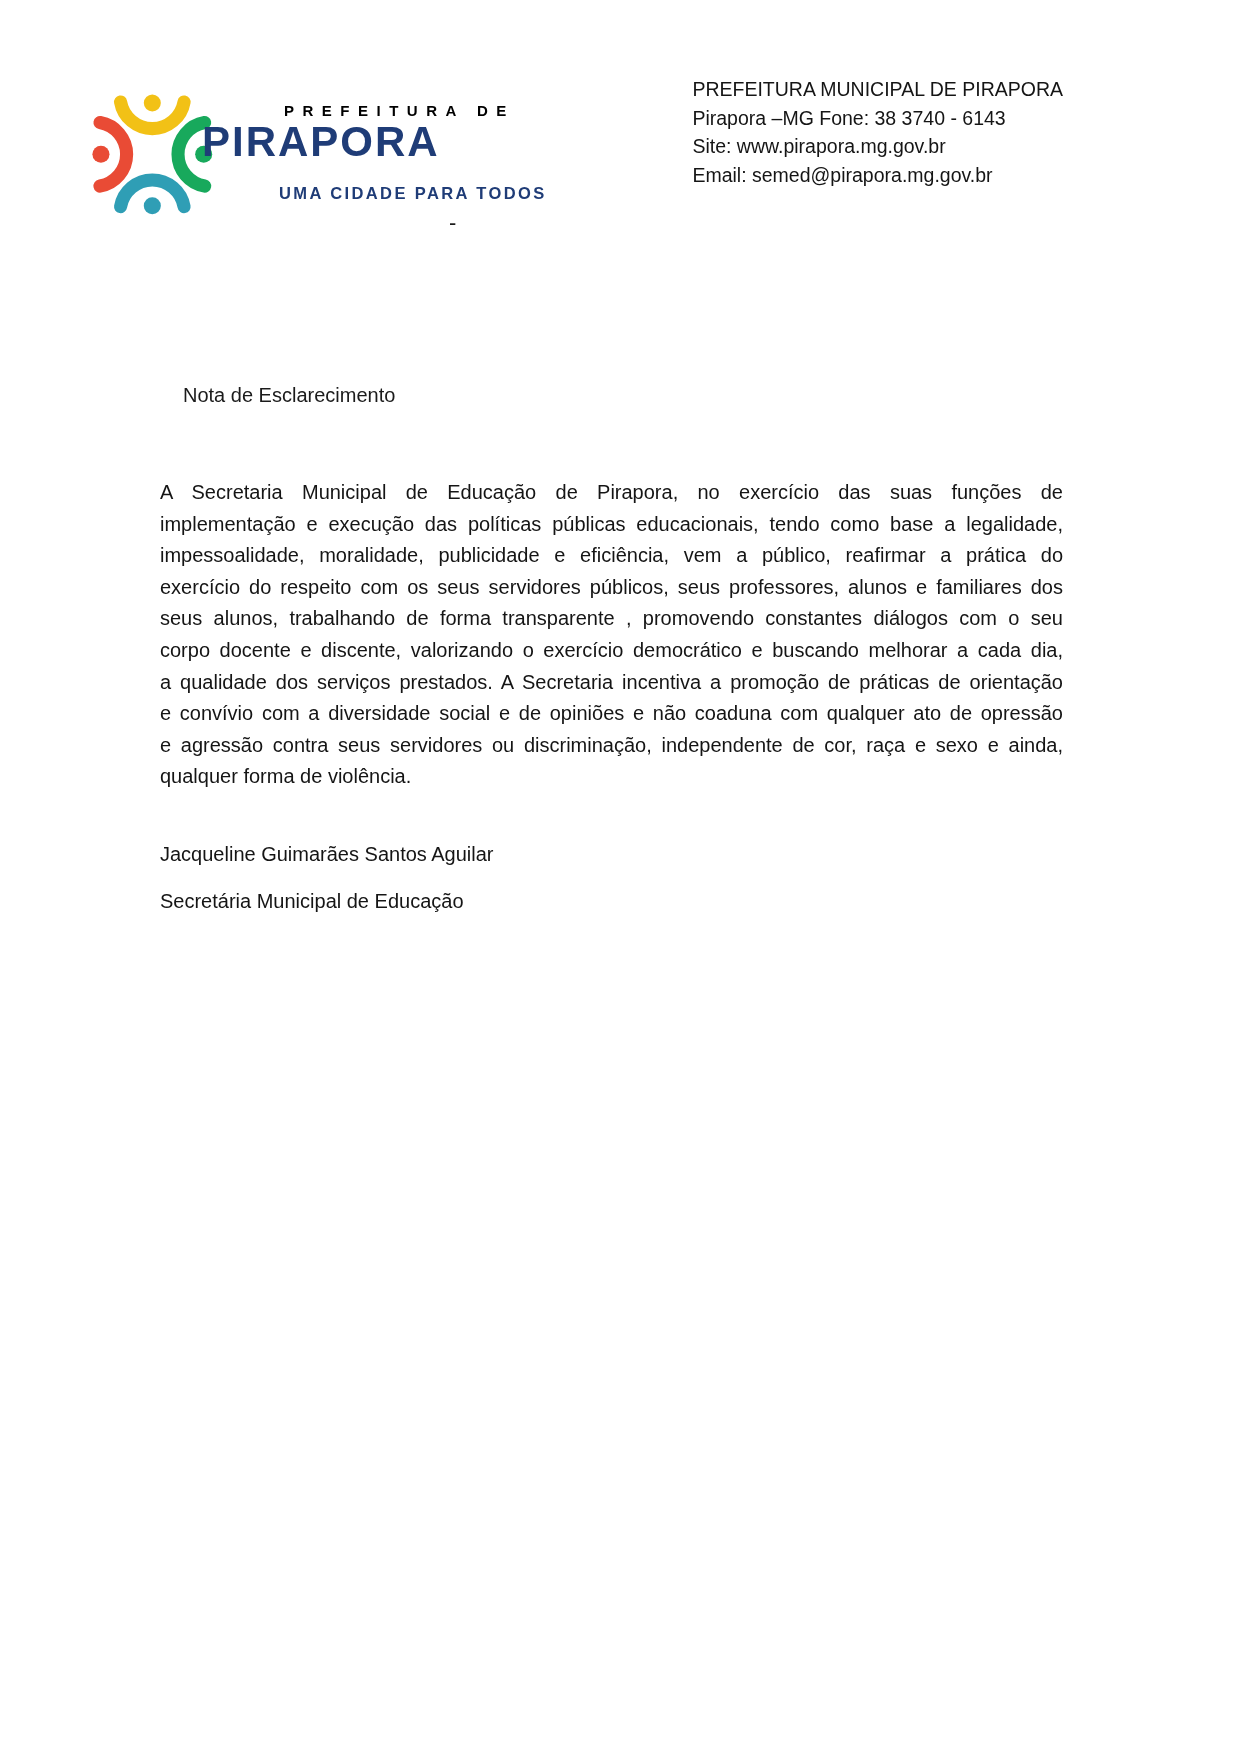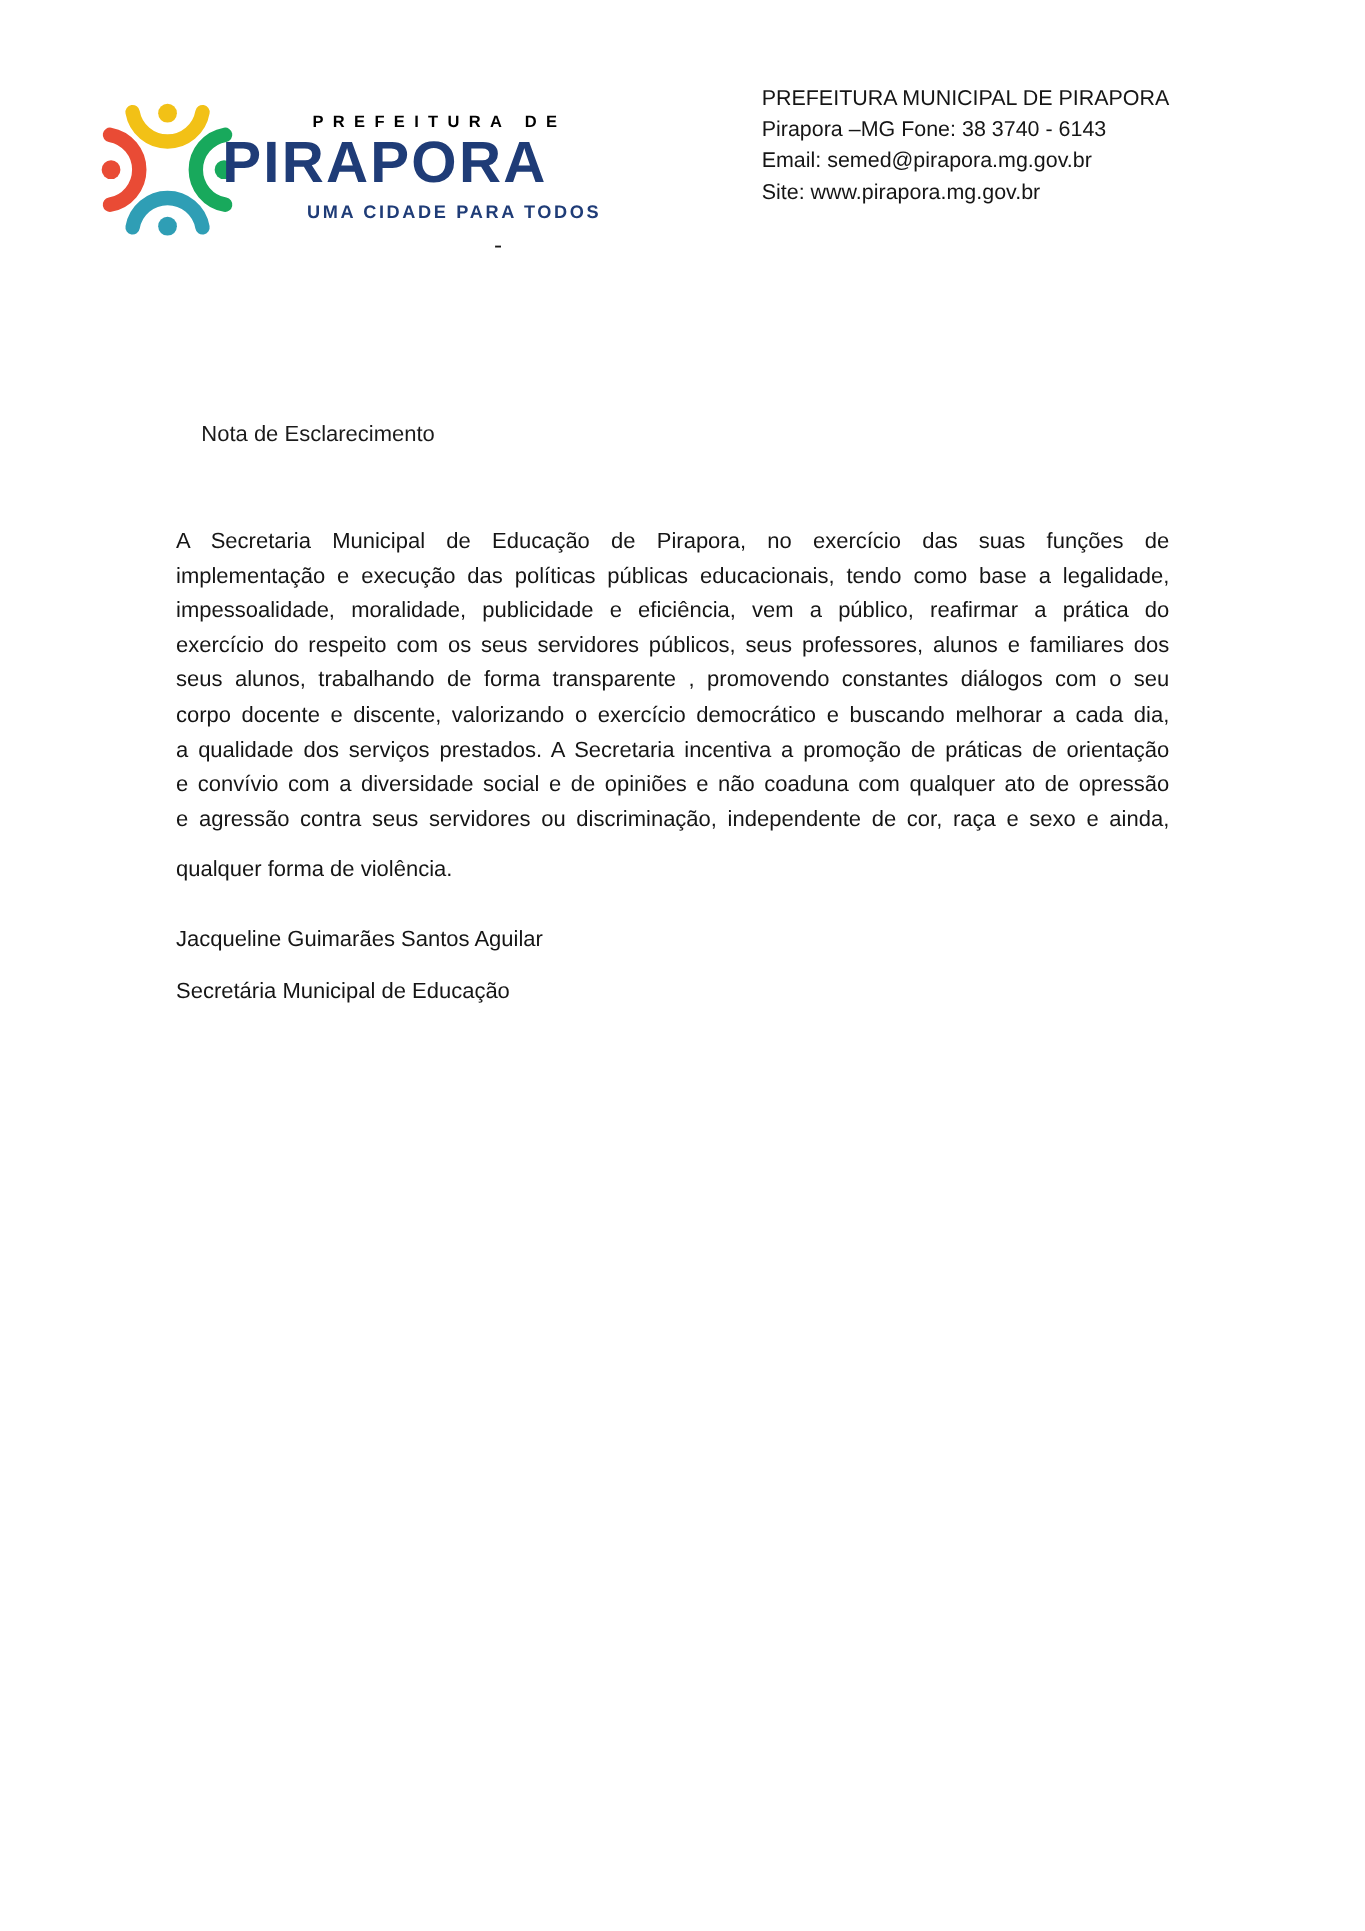--- a/index.html
+++ b/index.html
@@ -28,21 +28,21 @@
     font-size: 15px;
     font-weight: 700;
     letter-spacing: 8.5px;
     color: #000000;
     white-space: nowrap;
   }
   .brand-name {
     position: absolute;
     left: 202px;
     top: 121px;
-    font-size: 53px;
+    font-size: 42px;
     line-height: 1;
     font-weight: 800;
     letter-spacing: 2px;
     color: #1F3C77;
     white-space: nowrap;
   }
   .brand-tagline {
     position: absolute;
     left: 279px;
     top: 184px;
@@ -94,21 +94,20 @@
     color: #151515;
   }
   .jline {
     white-space: nowrap;
     text-align: justify;
     text-align-last: justify;
   }
   .jline-last {
     white-space: nowrap;
     text-align: left;
-    margin-top: 14px;
   }
 
   
   .sig-name, .sig-role {
     position: absolute;
     left: 160px;
     width: 903px;
     text-align: left;
     font-size: 20px;
     color: #151515;
@@ -136,22 +135,22 @@
   </svg>
 
   <div class="brand-top">PREFEITURA DE</div>
   <div class="brand-name">PIRAPORA</div>
   <div class="brand-tagline">UMA CIDADE PARA TODOS</div>
   <div class="logo-dash">-</div>
 
   <div class="letterhead">
     <div>PREFEITURA MUNICIPAL DE PIRAPORA</div>
     <div>Pirapora –MG Fone: 38 3740 - 6143</div>
+    <div>Site: www.pirapora.mg.gov.br</div>
     <div>Email: semed@pirapora.mg.gov.br</div>
-    <div>Site: www.pirapora.mg.gov.br</div>
   </div>
 
   <div class="doc-title">Nota de Esclarecimento</div>
 
   <div class="doc-body">
     <div class="jline">A Secretaria Municipal de Educação de Pirapora, no exercício das suas funções de</div>
     <div class="jline">implementação e execução das políticas públicas educacionais, tendo como base a legalidade,</div>
     <div class="jline">impessoalidade, moralidade, publicidade e eficiência, vem a público, reafirmar a prática do</div>
     <div class="jline">exercício do respeito com os seus servidores públicos, seus professores, alunos e familiares dos</div>
     <div class="jline">seus alunos, trabalhando de forma transparente , promovendo constantes diálogos com o seu</div>

